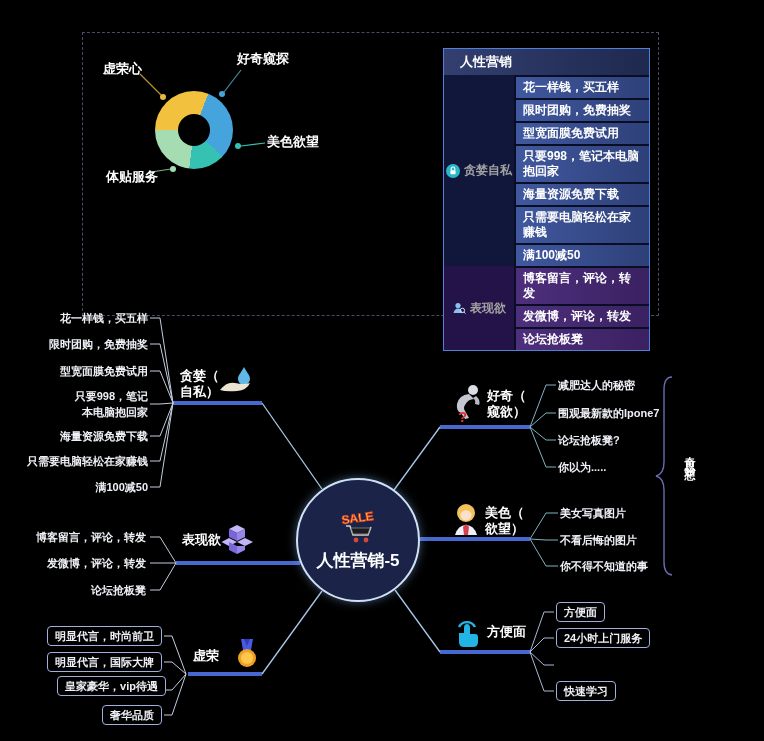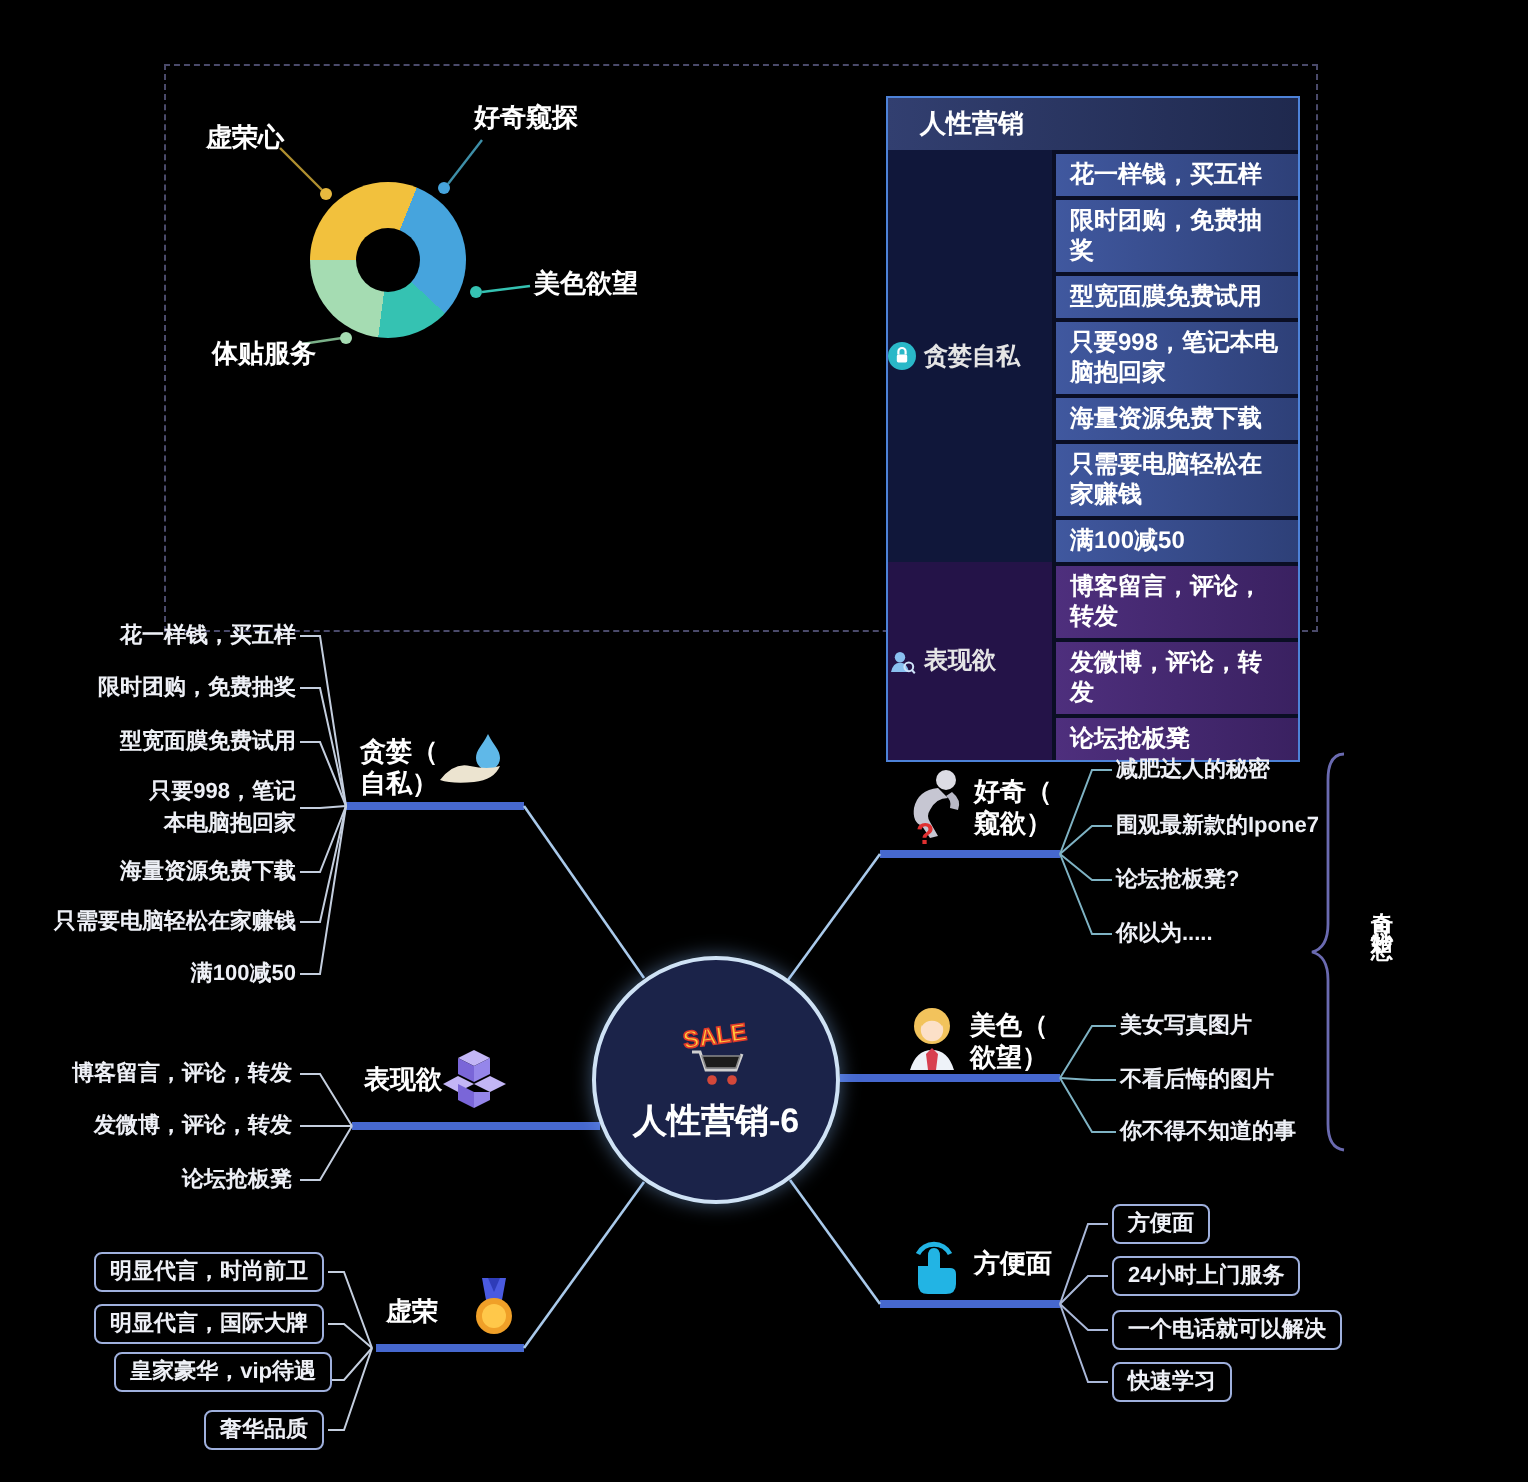--- a/index.html
+++ b/index.html
@@ -10,22 +10,22 @@
   .frame{border:1px dashed #4a4a6a;}
   
   #donut{border-radius:50%;}
   #donut-hole{background:#000;border-radius:50%;}
   .chart-label{font-size:13px;font-weight:bold;color:#fff;white-space:nowrap;}
   
   .tbl{left:443px;top:48px;width:207px;border:1px solid #4d82d8;background:#0a0e24;box-sizing:border-box;}
   .tbl-header{height:26px;line-height:26px;padding-left:16px;font-size:13px;font-weight:bold;color:#fff;
               background:linear-gradient(90deg,#323f70,#1f294e);}
   .tgroup{display:flex;}
-  .tcell-label{width:82px;display:flex;align-items:center;gap:4px;
-               color:#e5e5e5;font-weight:bold;font-size:12px;flex:none;}
+  .tcell-label{width:70px;display:flex;align-items:center;justify-content:center;gap:4px;
+               color:#a3a3a3;font-weight:bold;font-size:12px;flex:none;}
   .g1 .tcell-label{background:#10173a;}
   .g2 .tcell-label{background:#241348;}
   .trows{flex:1;display:flex;flex-direction:column;border-left:2px solid #0a0e24;}
   .trow{padding:3px 7px;font-size:12px;font-weight:bold;color:#fff;line-height:15px;
         border-top:2px solid #0a0e24;display:flex;align-items:center;}
   .g1 .trow{background:linear-gradient(90deg,#40589f,#2e4078);}
   .g2 .trow{background:linear-gradient(90deg,#4e2f7d,#3a2161);}
   
   #center-node{left:296px;top:478px;width:124px;height:124px;border-radius:50%;
                background:#1b2349;border:2px solid #cfe2f5;box-sizing:border-box;
@@ -169,21 +169,21 @@
   </div>
 
   <div class="abs" id="center-node">
     <svg width="46" height="38" viewBox="0 0 46 38">
       <text x="23" y="13" text-anchor="middle" font-size="12" font-weight="bold" fill="#ffc83c" stroke="#e0392a" stroke-width="0.8" transform="rotate(-8 23 13)">SALE</text>
       <path d="M11,17 h4 l3,9 h15 l3,-8" stroke="#cfcfcf" stroke-width="1.5" fill="none"></path>
       <polygon points="16,19 35,19 33,25 18,25" fill="#1c1c1c" stroke="#8a8a8a" stroke-width="0.8"></polygon>
       <circle cx="21" cy="31" r="2.4" fill="#d4483a"></circle>
       <circle cx="31" cy="31" r="2.4" fill="#d4483a"></circle>
     </svg>
-    <div id="center-title">人性营销-6</div>
+    <div id="center-title">人性营销-5</div>
   </div>
 
   <div class="abs blabel" style="left:180px;top:368px;">贪婪（
 自私）</div>
   <svg class="abs" width="42" height="36" viewBox="0 0 42 36" style="left:214px;top:364px;">
     <path d="M30,3 C33,9 36,11 36,15 a6,6 0 1 1 -12,0 C24,11 27,9 30,3 Z" fill="#5fb8e8"></path>
     <path d="M6,26 q7,-9 15,-7 q9,2 15,0 q-3,7 -13,8 q-11,1 -17,-1 Z" fill="#ece4d0"></path>
   </svg>
 
   <div class="abs blabel" style="left:182px;top:532px;">表现欲</div>
@@ -252,18 +252,17 @@
   <div class="abs item" style="left:558px;top:405px;">围观最新款的Ipone7</div>
   <div class="abs item" style="left:558px;top:432px;">论坛抢板凳?</div>
   <div class="abs item" style="left:558px;top:459px;">你以为.....</div>
 
   <div class="abs item" style="left:560px;top:505px;">美女写真图片</div>
   <div class="abs item" style="left:560px;top:532px;">不看后悔的图片</div>
   <div class="abs item" style="left:560px;top:558px;">你不得不知道的事</div>
 
   <div class="abs item boxed" style="left:556px;top:602px;">方便面</div>
   <div class="abs item boxed" style="left:556px;top:628px;">24小时上门服务</div>
-  <div class="abs item boxed" style="left:556px;top:655px;">一个电话就可以解决</div>
   <div class="abs item boxed" style="left:556px;top:681px;">快速学习</div>
 
   <div class="abs vtext" style="left:682px;top:448px;">奇思妙想</div>
 
 </div>
 
 </body></html>

